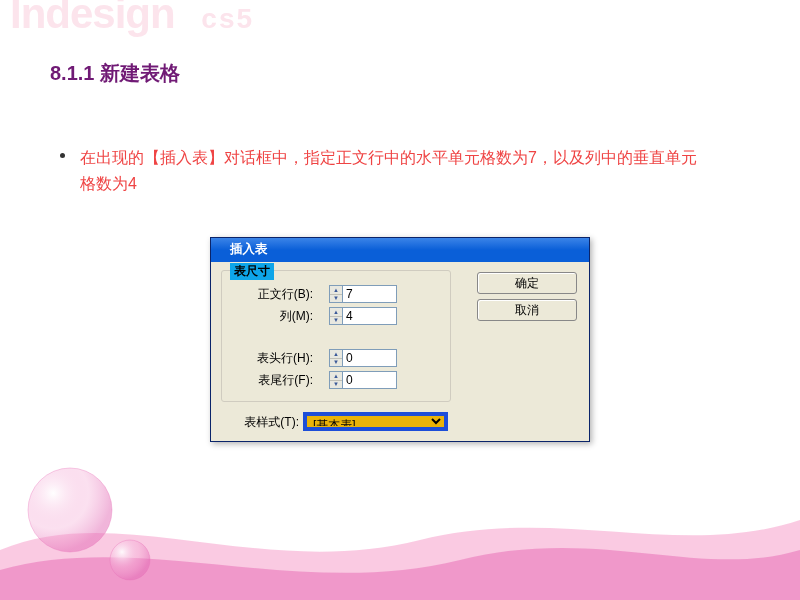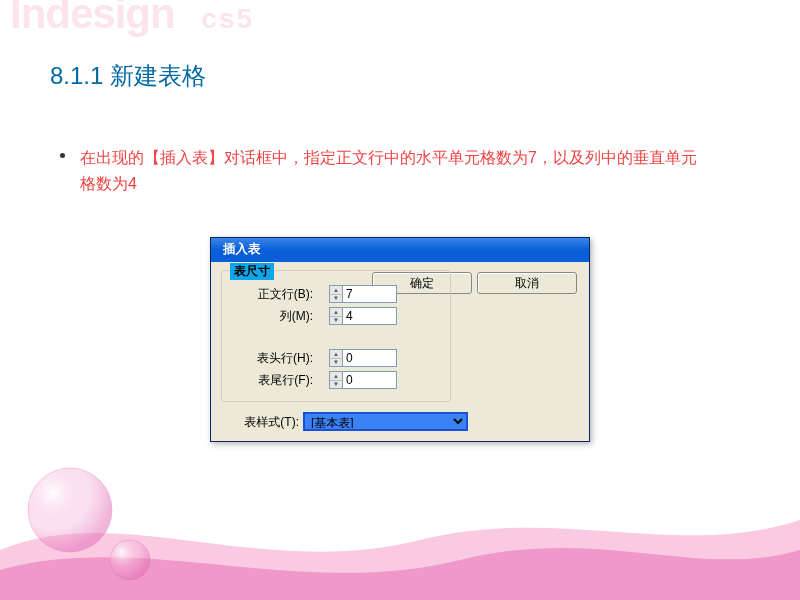--- a/index.html
+++ b/index.html
@@ -16,23 +16,23 @@
     font-size: 42px;
     font-weight: bold;
     color: #fce4ec;
     letter-spacing: -1px;
     z-index: 0;
   }
   .watermark .cs5 { font-size: 28px; margin-left: 16px; letter-spacing: 2px; }
   .heading {
     position: absolute;
     top: 60px; left: 50px;
-    font-size: 24px;
-    font-weight: normal;
-    color: #0369a1;
+    font-size: 20px;
+    font-weight: bold;
+    color: #701a75;
     z-index: 2;
   }
   .bullet-line {
     position: absolute;
     top: 145px; left: 80px;
     width: 620px;
     font-size: 16px;
     color: #ef4444;
     line-height: 1.6;
     z-index: 2;
@@ -54,21 +54,21 @@
     box-shadow: 2px 2px 6px rgba(0,0,0,0.3);
     font-family: "SimSun", sans-serif;
     font-size: 12px;
     z-index: 3;
   }
   .titlebar {
     height: 24px;
     background: linear-gradient(to bottom, #3b84e8 0%, #0a5fd8 50%, #0a5fd8 100%);
     color: #fff;
     font-weight: bold;
-    padding: 3px 12px;
+    padding: 3px 19px;
     font-size: 12.5px;
   }
   .dialog-body {
     padding: 8px 10px 10px 10px;
     position: relative;
   }
   .groupbox {
     border: 1px solid #d0ccc0;
     border-radius: 3px;
     padding: 10px 10px 8px 10px;
@@ -133,33 +133,33 @@
     align-items: flex-end;
     padding: 4px 0 0 2px;
   }
   .style-label {
     width: 80px;
     text-align: right;
     padding-right: 4px;
     font-size: 12px;
   }
   .style-select {
-    width: 165px;
+    width: 145px;
     height: 19px;
-    border: 2px solid #1d4ed8;
-    background: #3b82f6;
+    border: 4px solid #1d4ed8;
+    background: #eab308;
     font-size: 12px;
     padding: 1px 2px;
     font-family: inherit;
   }
   .btn-col {
     position: absolute;
     top: 10px; right: 12px;
     display: flex;
-    flex-direction: row;
+    flex-direction: column;
     gap: 5px;
   }
   .win-btn {
     width: 100px;
     height: 22px;
     background: #ece9d8;
     border: 1px solid #888;
     border-radius: 3px;
     font-size: 12px;
     font-family: inherit;

